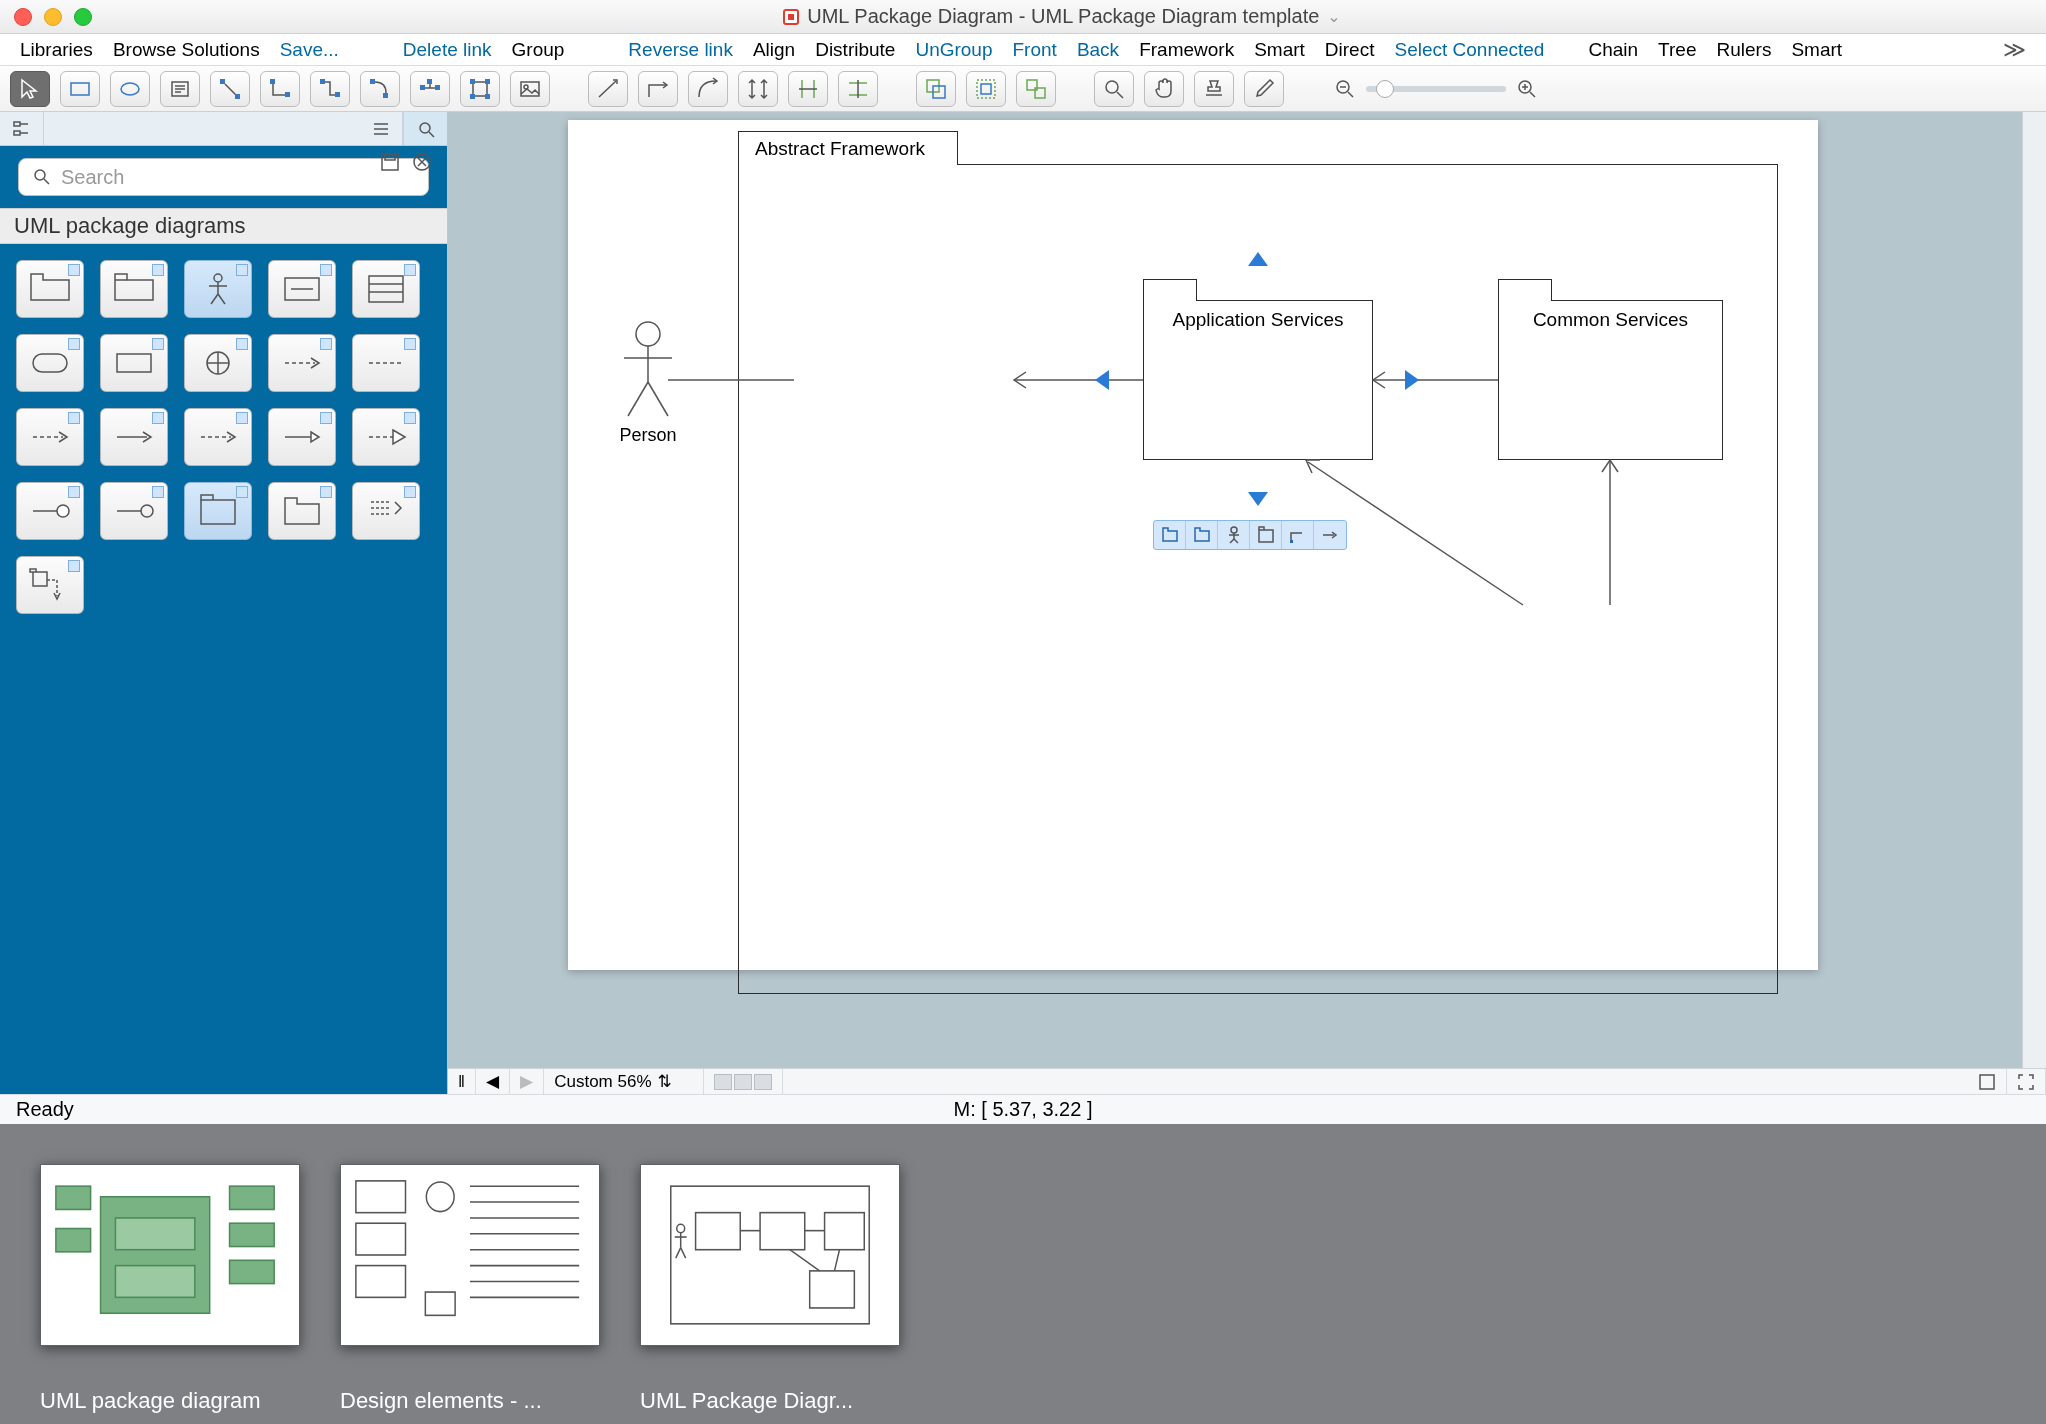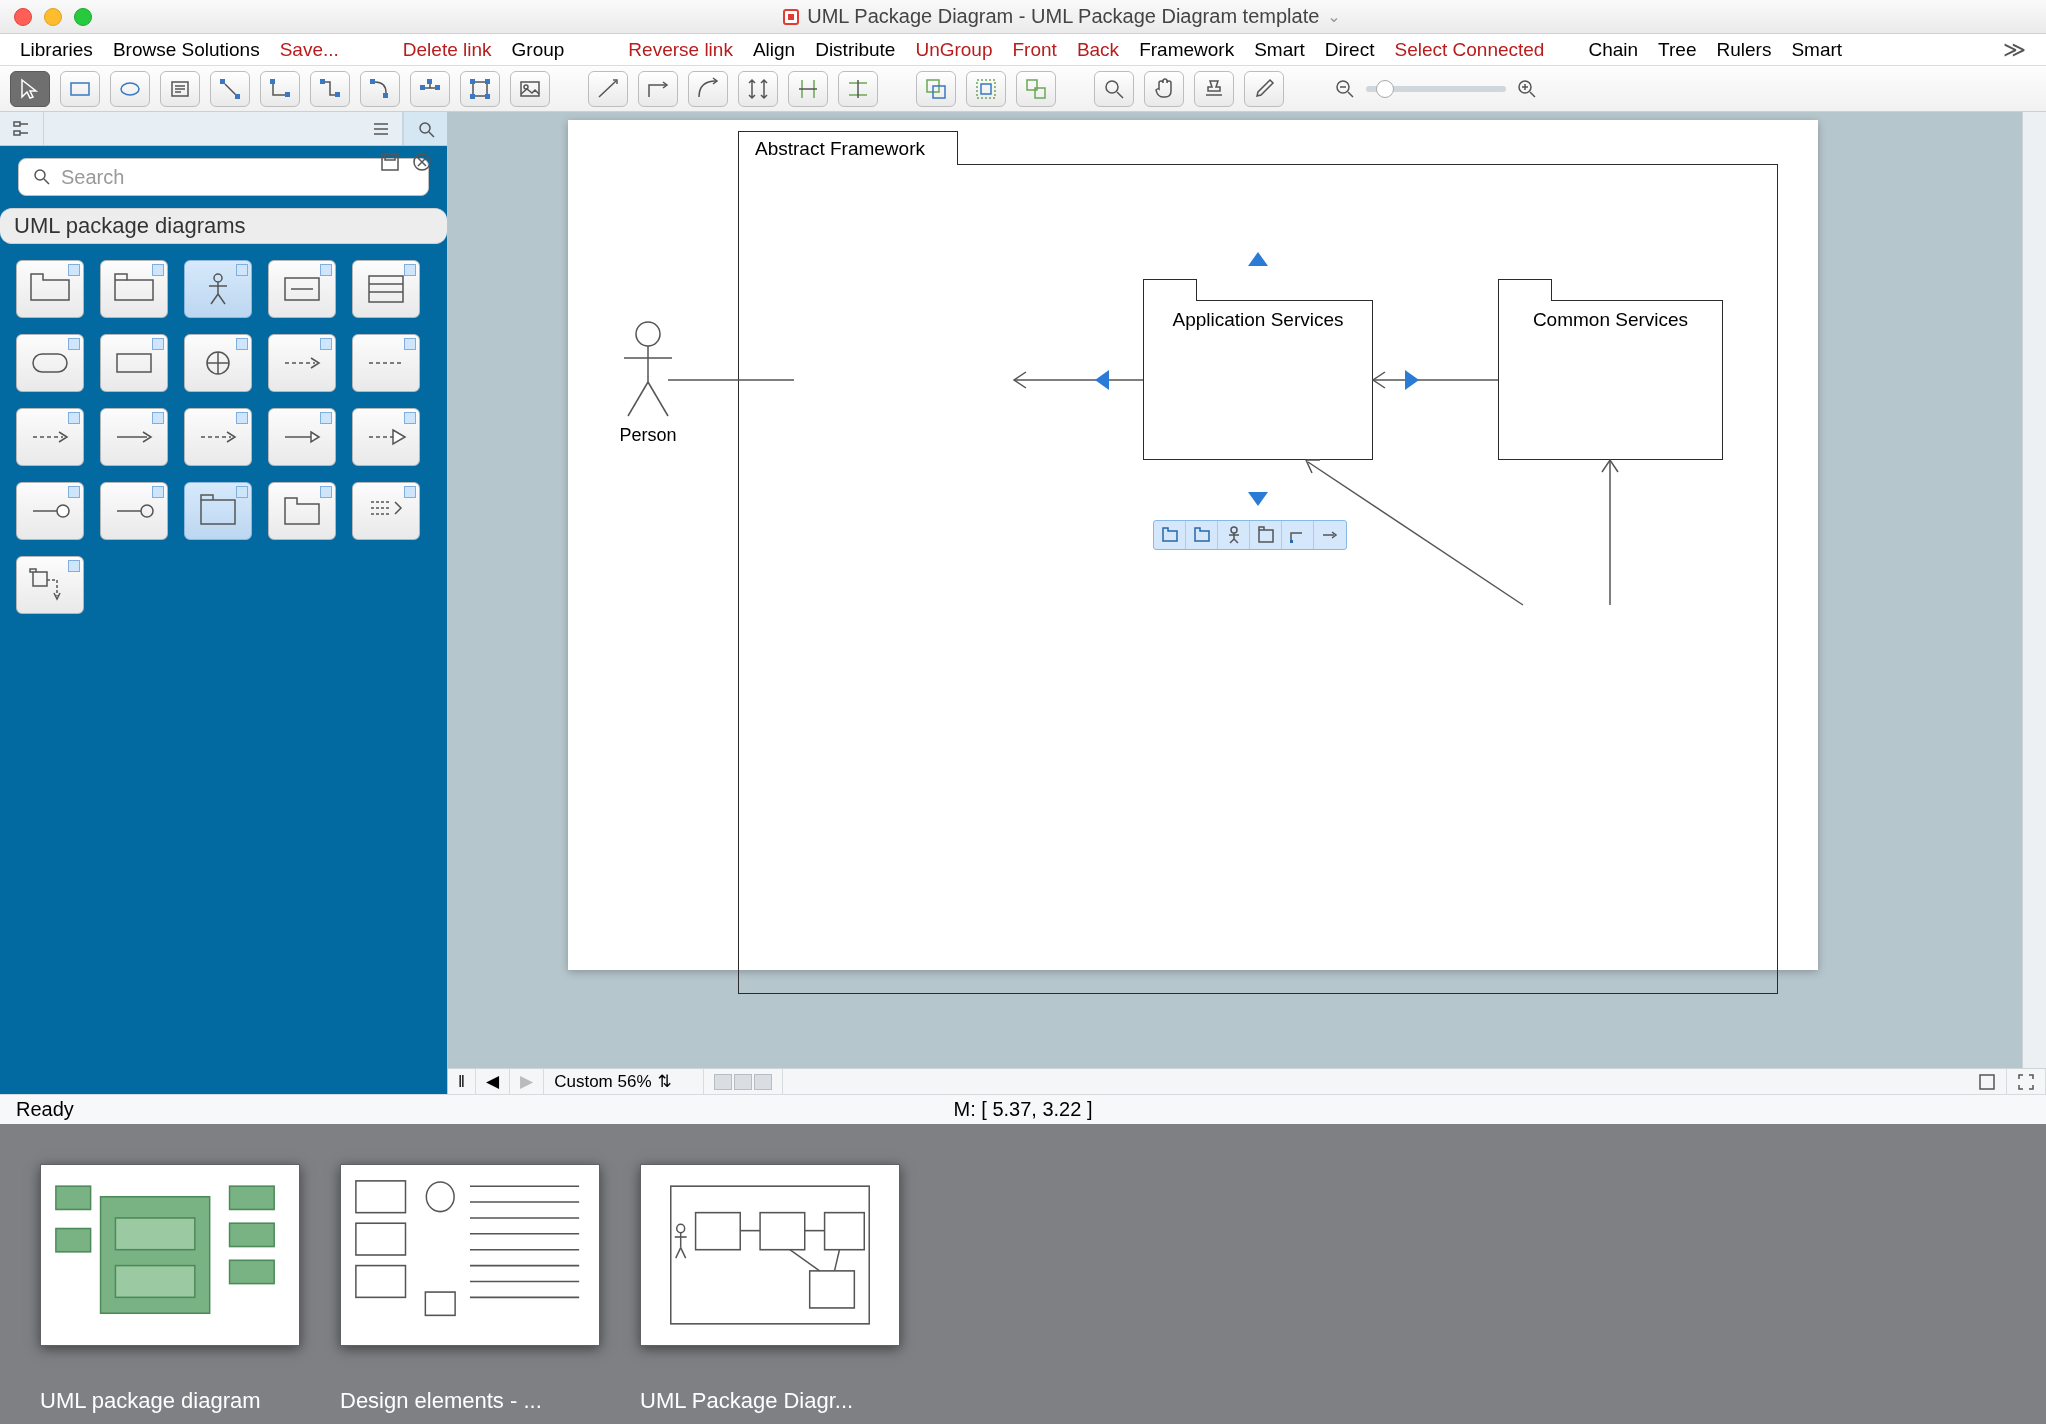--- a/index.html
+++ b/index.html
@@ -15,21 +15,21 @@
 .tl-min   { background: #ffbd2e; border: 1px solid #dea123; }
 .tl-max   { background: #27c93f; border: 1px solid #1aab29; }
 .title-wrap { flex: 1; display: flex; justify-content: center; align-items: center; gap: 8px; font-size: 20px; color: #444; }
 .title-wrap .badge { width: 16px; height: 16px; background: #fff; border: 2px solid #e23c32; border-radius: 3px; position: relative; }
 .title-wrap .badge::after { content: ""; position: absolute; inset: 3px; background: #e23c32; }
 .title-chevron { color: #999; font-size: 16px; }
 
 
 .menurow { height: 32px; background: #fff; border-bottom: 1px solid #dcdcdc; display: flex; align-items: center; font-size: 19px; padding: 0 12px; gap: 4px; }
 .menurow span { padding: 0 8px; white-space: nowrap; cursor: default; }
-.menurow .dim { color: #b91c1c; }
+.menurow .dim { color: #0369a1; }
 .menurow .gap { width: 40px; }
 .menurow .gapsm { width: 20px; }
 .menurow .chevmore { margin-left: auto; font-size: 22px; color: #555; }
 
 
 .toolrow { height: 46px; background: linear-gradient(#fdfdfd,#f1f1f1); border-bottom: 1px solid #cfcfcf; display: flex; align-items: center; padding: 0 10px; gap: 10px; }
 .tbtn { width: 40px; height: 36px; border: 1px solid #bdbdbd; border-radius: 6px; background: linear-gradient(#ffffff,#e9e9e9); display: flex; align-items: center; justify-content: center; }
 .tbtn.selected { background: #6f6f6f; border-color: #5a5a5a; }
 .tbtn svg { width: 24px; height: 24px; }
 .tool-sep { width: 18px; }
@@ -42,21 +42,21 @@
 
 
 .sidebar { width: 448px; background: #0369a1; display: flex; flex-direction: column; border-right: 1px solid #b3c9d8; }
 .sb-top { height: 34px; background: #e7eff5; display: flex; align-items: center; border-bottom: 1px solid #b7cbd9; }
 .sb-top .icon-btn { width: 44px; height: 100%; display: flex; align-items: center; justify-content: center; border-right: 1px solid #c5d6e2; color: #4a6a88; }
 .sb-top .spacer { flex: 1; }
 .sb-top .icon-btn.last { border-right: none; border-left: 1px solid #c5d6e2; background: #d6e7f4; }
 .sb-top .icon-btn svg { width: 20px; height: 20px; }
 .sb-search { padding: 12px 18px; }
 .sb-search .field { height: 38px; background: #fff; border: 1px solid #bfbfbf; border-radius: 8px; display: flex; align-items: center; padding: 0 14px; gap: 10px; color: #9a9a9a; font-size: 20px; }
-.sb-header { height: 36px; background: #ededed; border-top: 1px solid #cfcfcf; border-bottom: 1px solid #cfcfcf; display: flex; align-items: center; padding: 0 14px; font-size: 22px; font-weight: 500; color: #333; border-radius: 12px; }
+.sb-header { height: 36px; background: #ededed; border-top: 1px solid #cfcfcf; border-bottom: 1px solid #cfcfcf; display: flex; align-items: center; padding: 0 14px; font-size: 22px; font-weight: 500; color: #333; }
 .sb-header .hact { margin-left: auto; display: flex; gap: 10px; }
 .sb-header .hico { width: 22px; height: 22px; display: flex; align-items: center; justify-content: center; color: #666; }
 
 .sb-grid { padding: 16px; display: grid; grid-template-columns: repeat(5, 68px); gap: 16px; align-content: start; flex: 1; overflow: auto; }
 .stencil { width: 68px; height: 58px; background: linear-gradient(#fcfcfc,#e9e9e9); border: 1px solid #b6b6b6; border-radius: 6px; position: relative; display: flex; align-items: center; justify-content: center; }
 .stencil.sel { background: linear-gradient(#d7e9fb,#bcd7f1); border-color: #8fb7de; }
 .stencil::after { content: ""; position: absolute; top: 3px; right: 3px; width: 10px; height: 10px; border: 1px solid #7faee0; background: #cfe5fb; }
 .stencil svg { width: 46px; height: 38px; }
 
 

